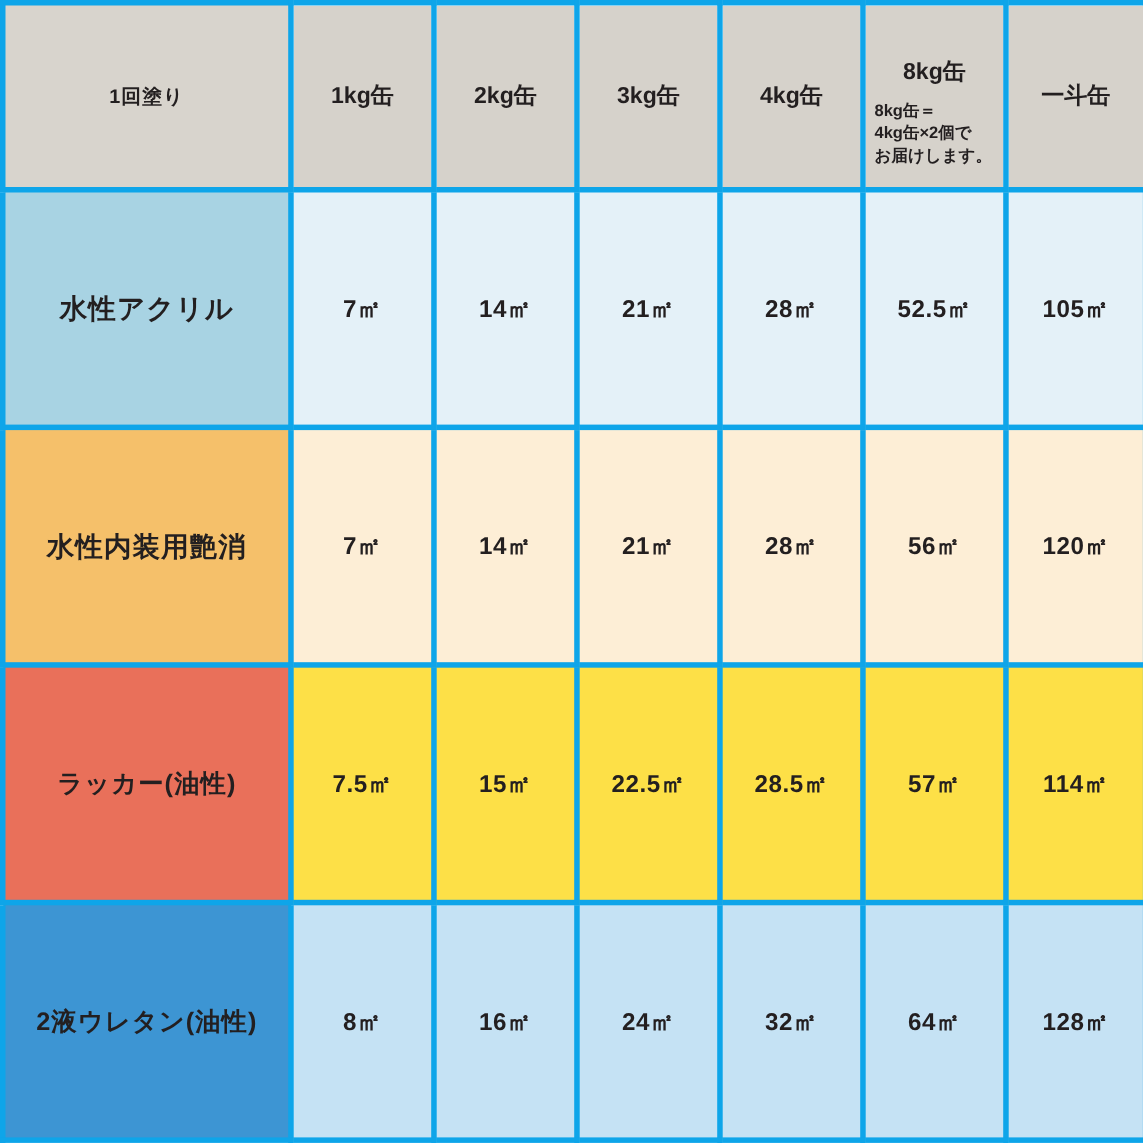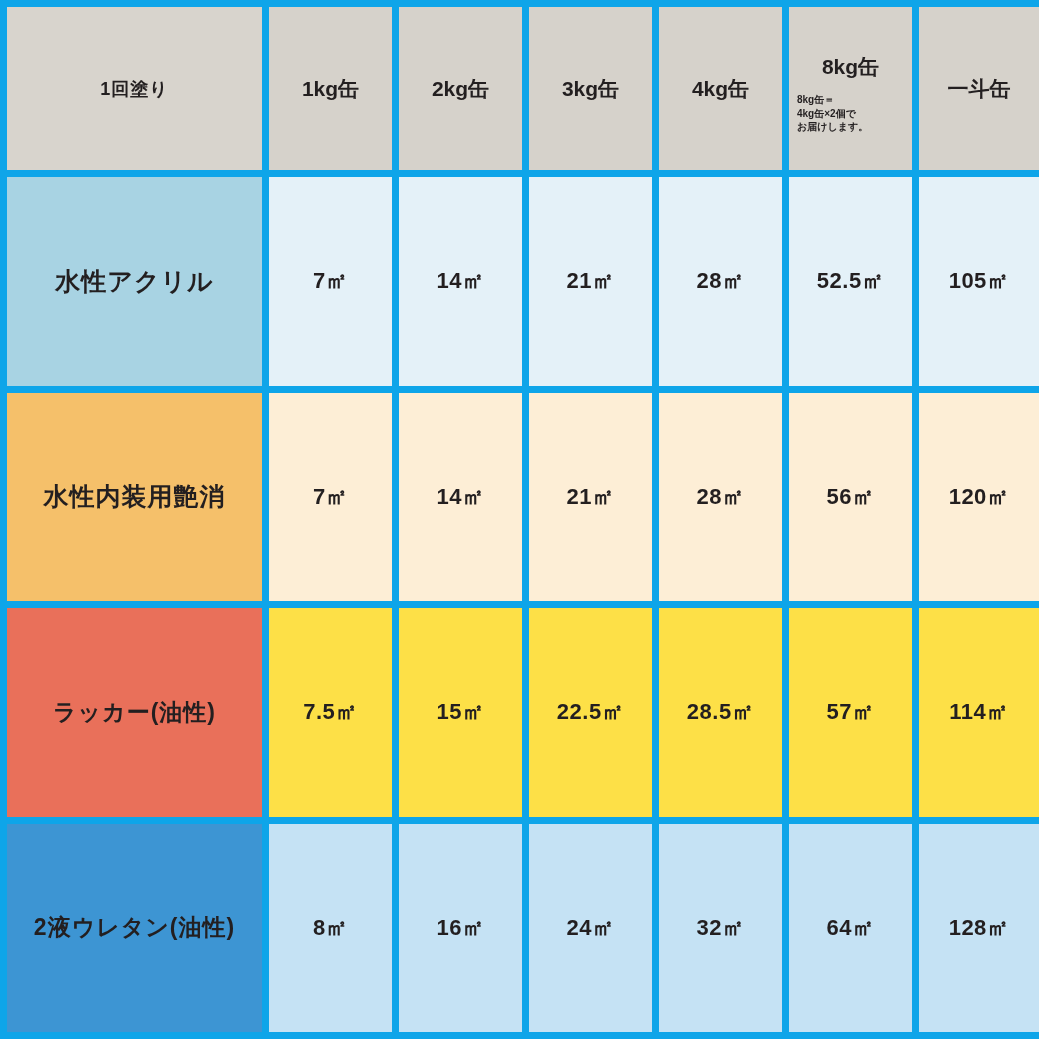--- a/index.html
+++ b/index.html
@@ -13,21 +13,21 @@
     font-family: "Liberation Sans", "DejaVu Sans", sans-serif;
     overflow: hidden;
   }
   #coverage-table {
     width: 1039px;
     height: 1039px;
     border-collapse: collapse;
     table-layout: fixed;
   }
   #coverage-table td, #coverage-table th {
-    border: 7px solid #0ea5e9;
+    border: 5px solid #0ea5e9;
     padding: 0;
     text-align: center;
     vertical-align: middle;
     font-weight: bold;
     color: #231f20;
   }
   
   col.c0 { width: 262px; }
   col.c1 { width: 130px; }
   col.c2 { width: 130px; }
@@ -54,21 +54,21 @@
   }
   th.head-col.with-note .head-label {
     position: relative;
     top: -22px;
   }
   th.head-col .head-note {
     position: absolute;
     left: 8px;
     right: 4px;
     top: 86px;
-    font-size: 10px;
+    font-size: 15px;
     font-weight: bold;
     line-height: 1.35;
     text-align: left;
     color: #231f20;
     letter-spacing: 0px;
   }
 
   
   tr.data-row { height: 174px; }
   td.row-label {

